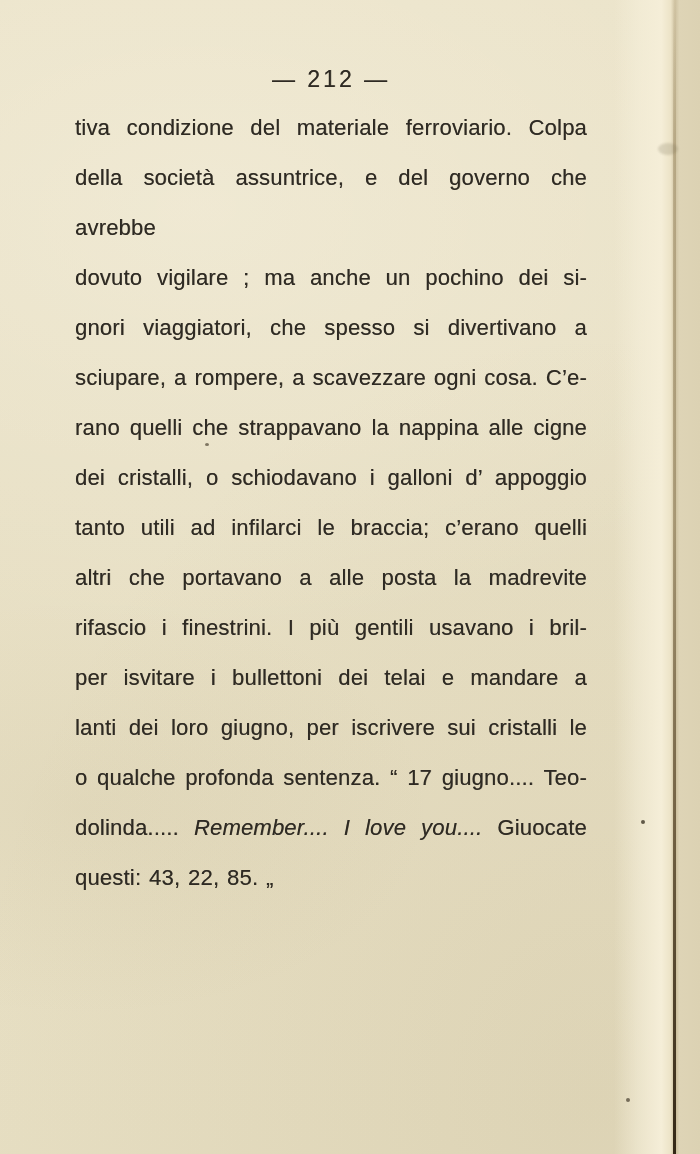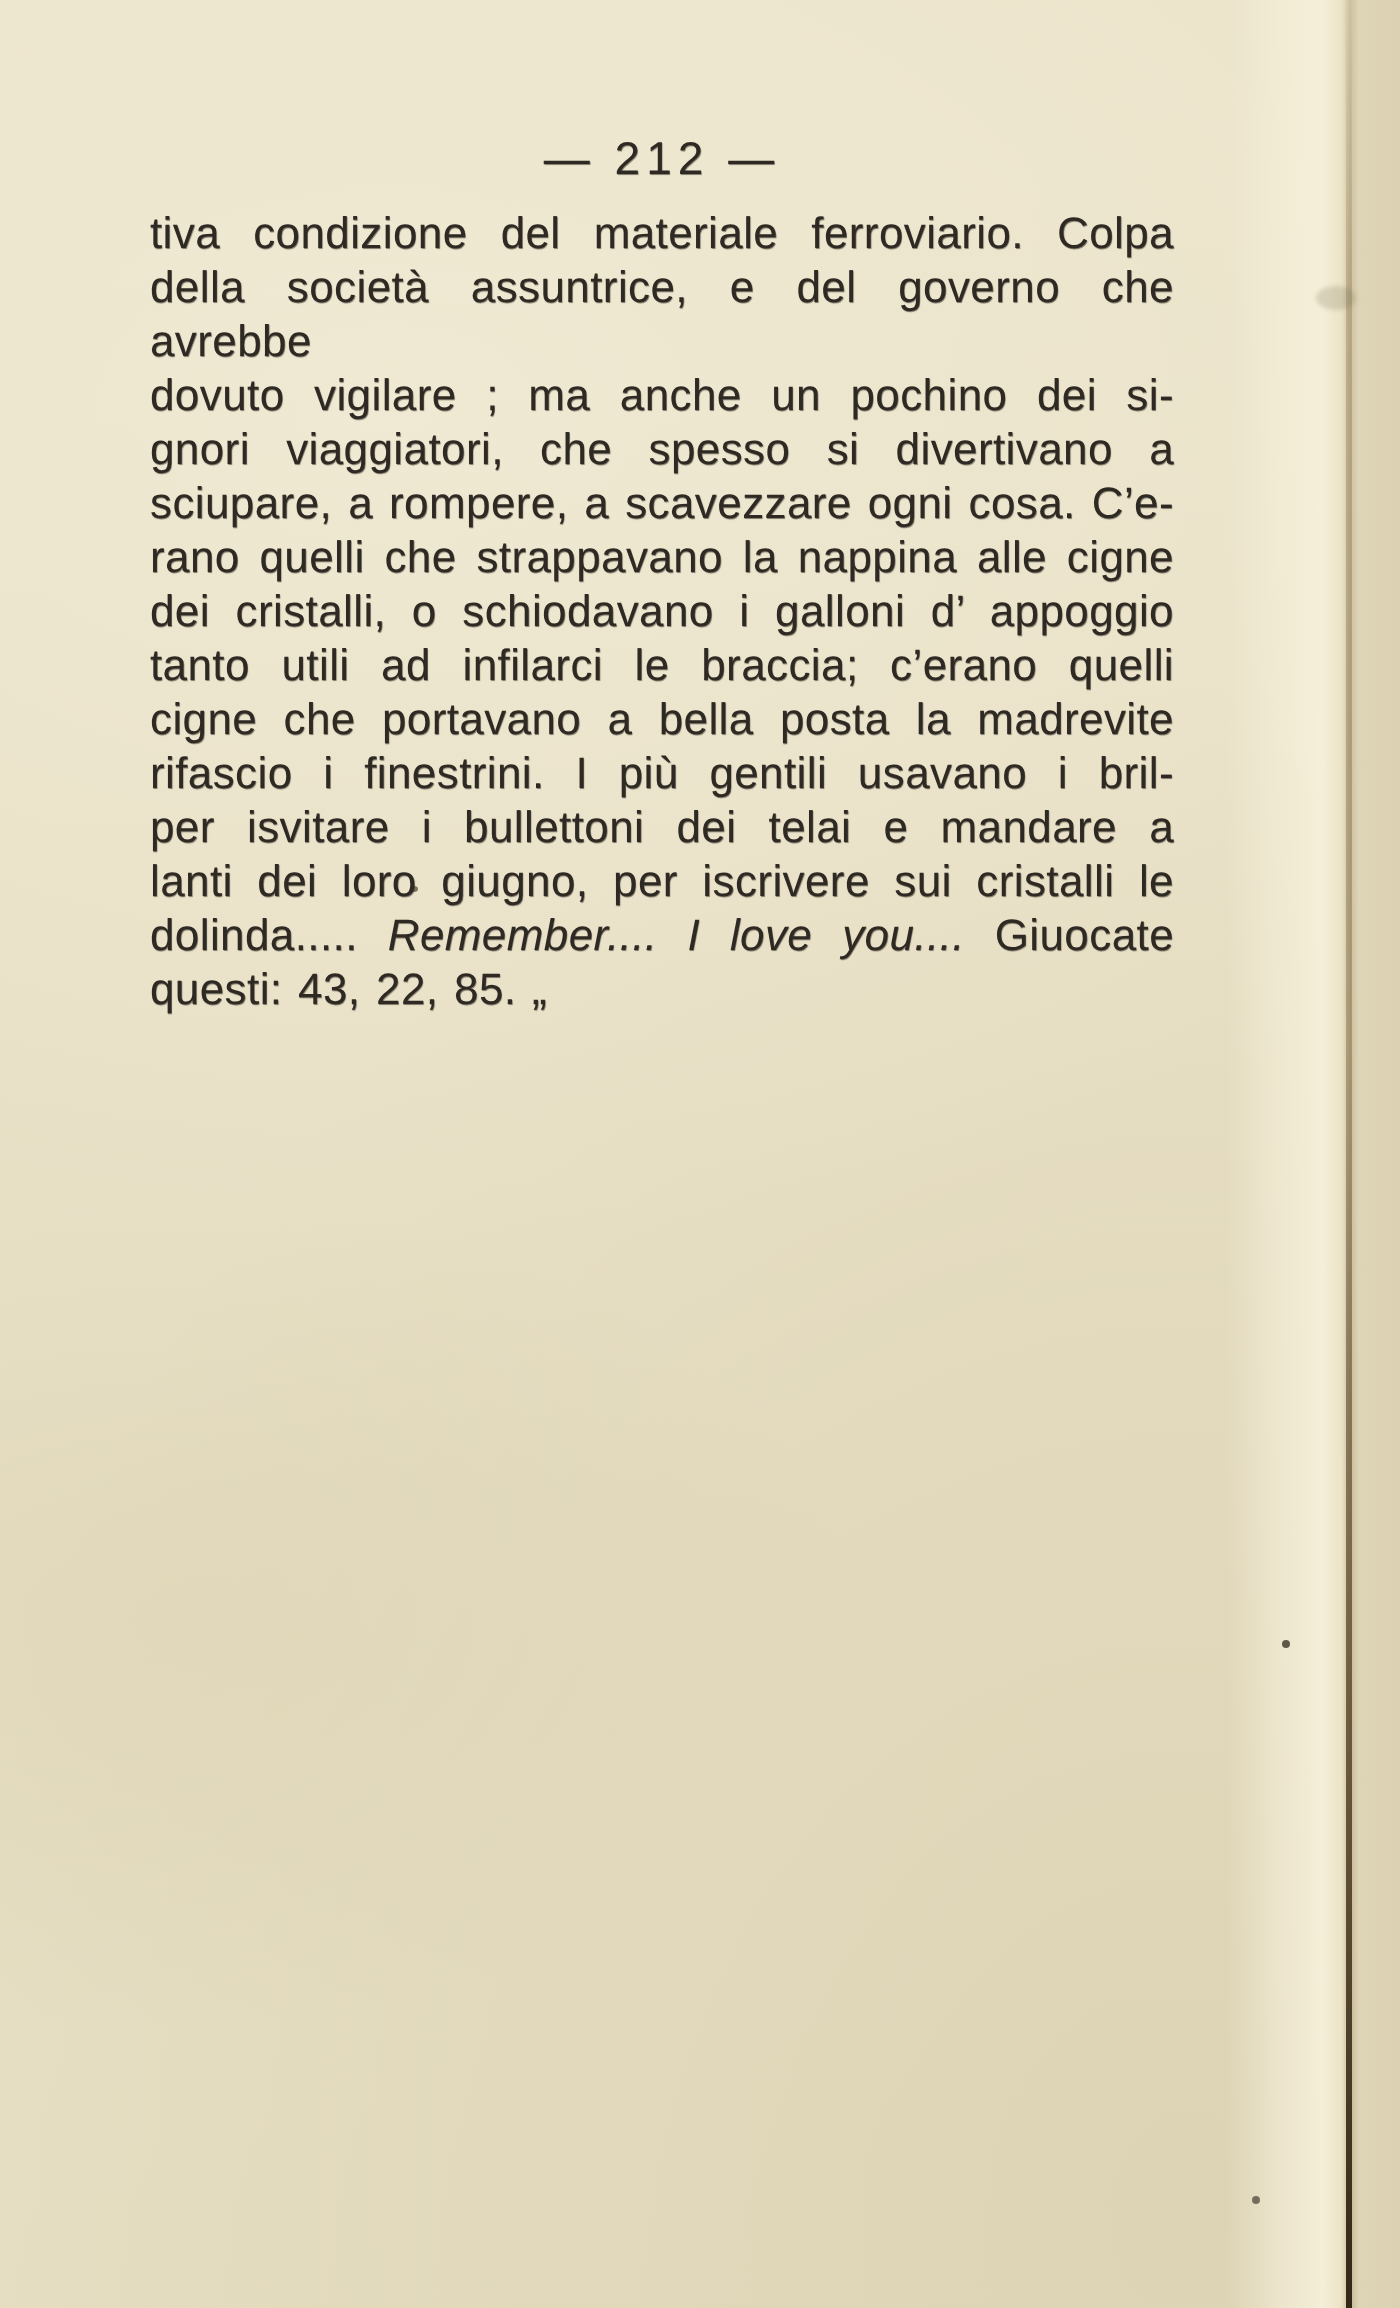--- a/index.html
+++ b/index.html
@@ -45,21 +45,21 @@
   .smudge  { position: absolute; left: 658px; top: 143px; width: 20px; height: 12px;
              border-radius: 50%; background: rgba(120,108,84,0.22); filter: blur(1px); }
 
   .page-number {
     position: absolute; top: 66px; left: 75px; width: 512px;
     text-align: center; font-size: 23px; letter-spacing: 3px;
     text-shadow: 0.3px 0.3px 0.4px rgba(40,35,28,0.55);
   }
   .text-block { position: absolute; top: 103px; left: 75px; width: 512px; }
   .line {
-    font-size: 22px; line-height: 27px;
+    font-size: 22px; line-height: 50px;
     letter-spacing: 0.2px; word-spacing: 1.5px;
     text-align: justify; text-align-last: justify; text-justify: inter-word;
     text-shadow: 0.3px 0.3px 0.4px rgba(40,35,28,0.55);
   }
   .line.last { text-align-last: left; }
   .it { font-style: italic; }
 </style>
 </head>
 <body>
 
@@ -75,20 +75,21 @@
 
   <div class="text-block">
       <div class="line"><span>tiva condizione del materiale ferroviario. Colpa</span></div>
       <div class="line"><span>della società assuntrice, e del governo che avrebbe</span></div>
       <div class="line"><span>dovuto vigilare ; ma anche un pochino dei si-</span></div>
       <div class="line"><span>gnori viaggiatori, che spesso si divertivano a</span></div>
       <div class="line"><span>sciupare, a rompere, a scavezzare ogni cosa. C’e-</span></div>
       <div class="line"><span>rano quelli che strappavano la nappina alle cigne</span></div>
       <div class="line"><span>dei cristalli, o schiodavano i galloni d’ appoggio</span></div>
       <div class="line"><span>tanto utili ad infilarci le braccia; c’erano quelli</span></div>
-      <div class="line"><span>cigne che portavano a bella posta la madrevite</span></div>
+      <div class="line"><span>altri che portavano a alle posta la madrevite</span></div>
       <div class="line"><span>rifascio i finestrini. I più gentili usavano i bril-</span></div>
       <div class="line"><span>per isvitare i bullettoni dei telai e mandare a</span></div>
       <div class="line"><span>lanti dei loro giugno, per iscrivere sui cristalli le</span></div>
+      <div class="line"><span>o qualche profonda sentenza. “ 17 giugno.... Teo-</span></div>
       <div class="line"><span>dolinda..... </span><span class="it">Remember....</span><span> </span><span class="it">I love you....</span><span> Giuocate</span></div>
       <div class="line last"><span>questi: 43, 22, 85. „</span></div>
     </div>
 </div>
 
 </body></html>

